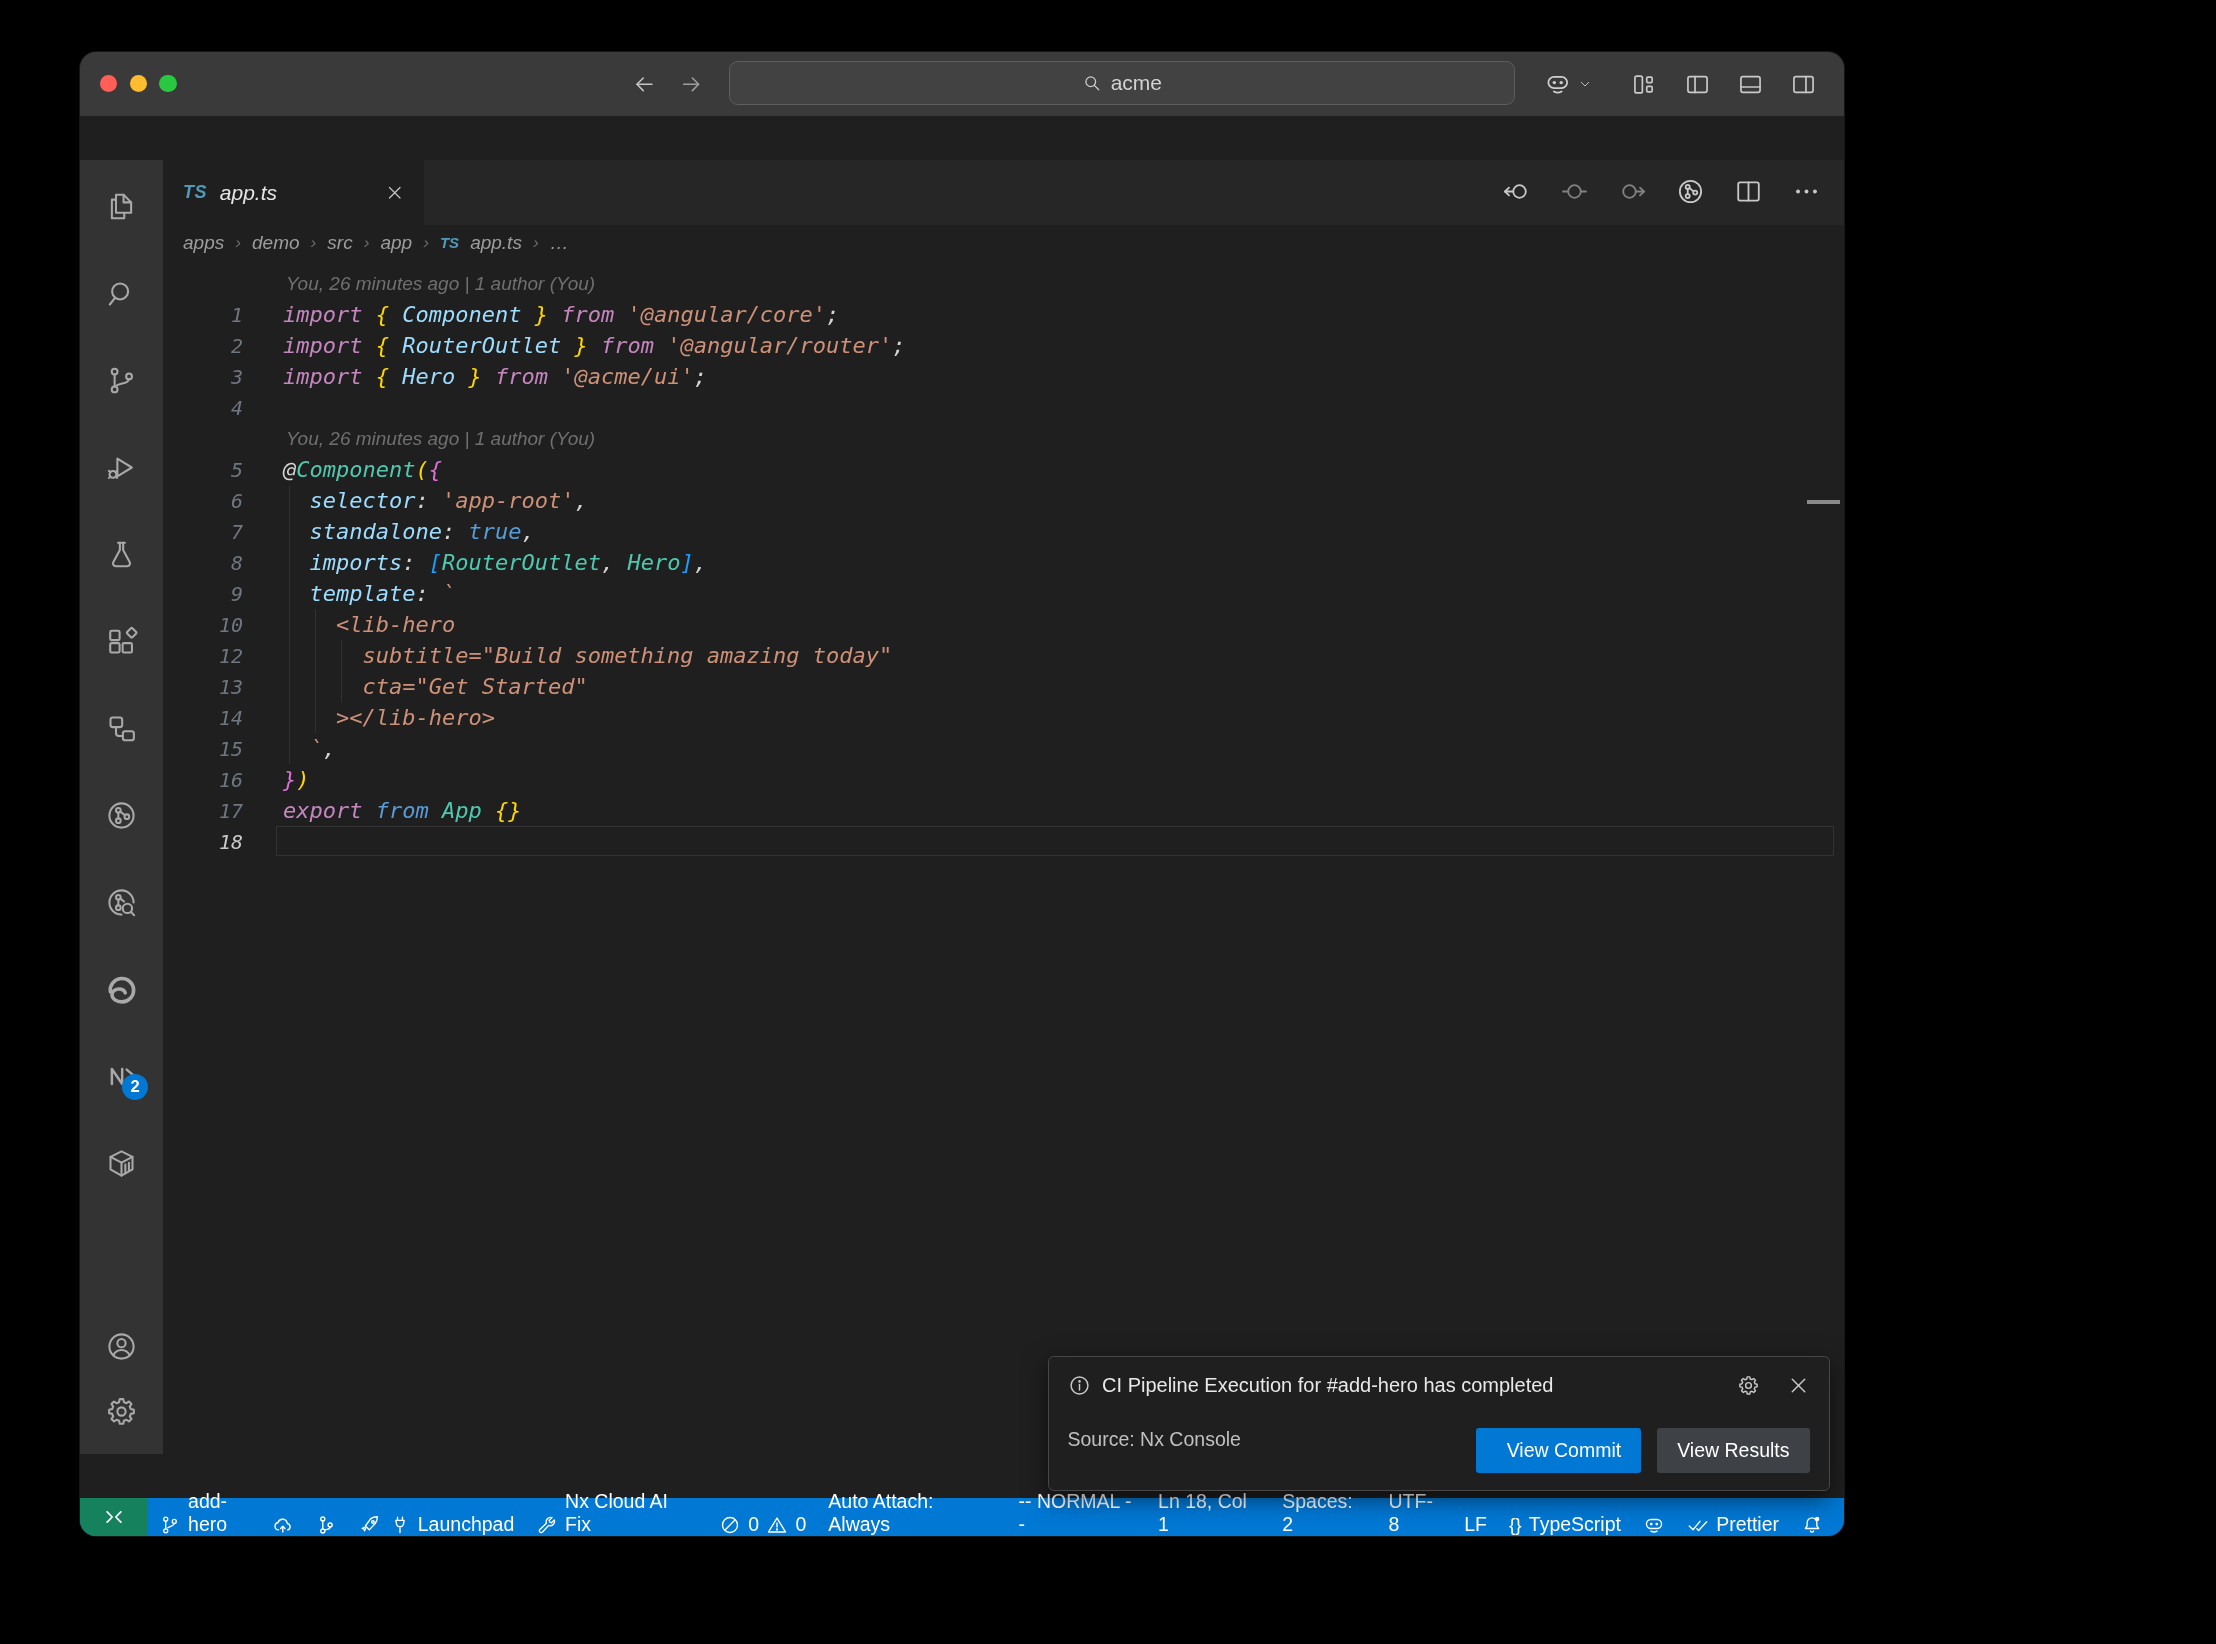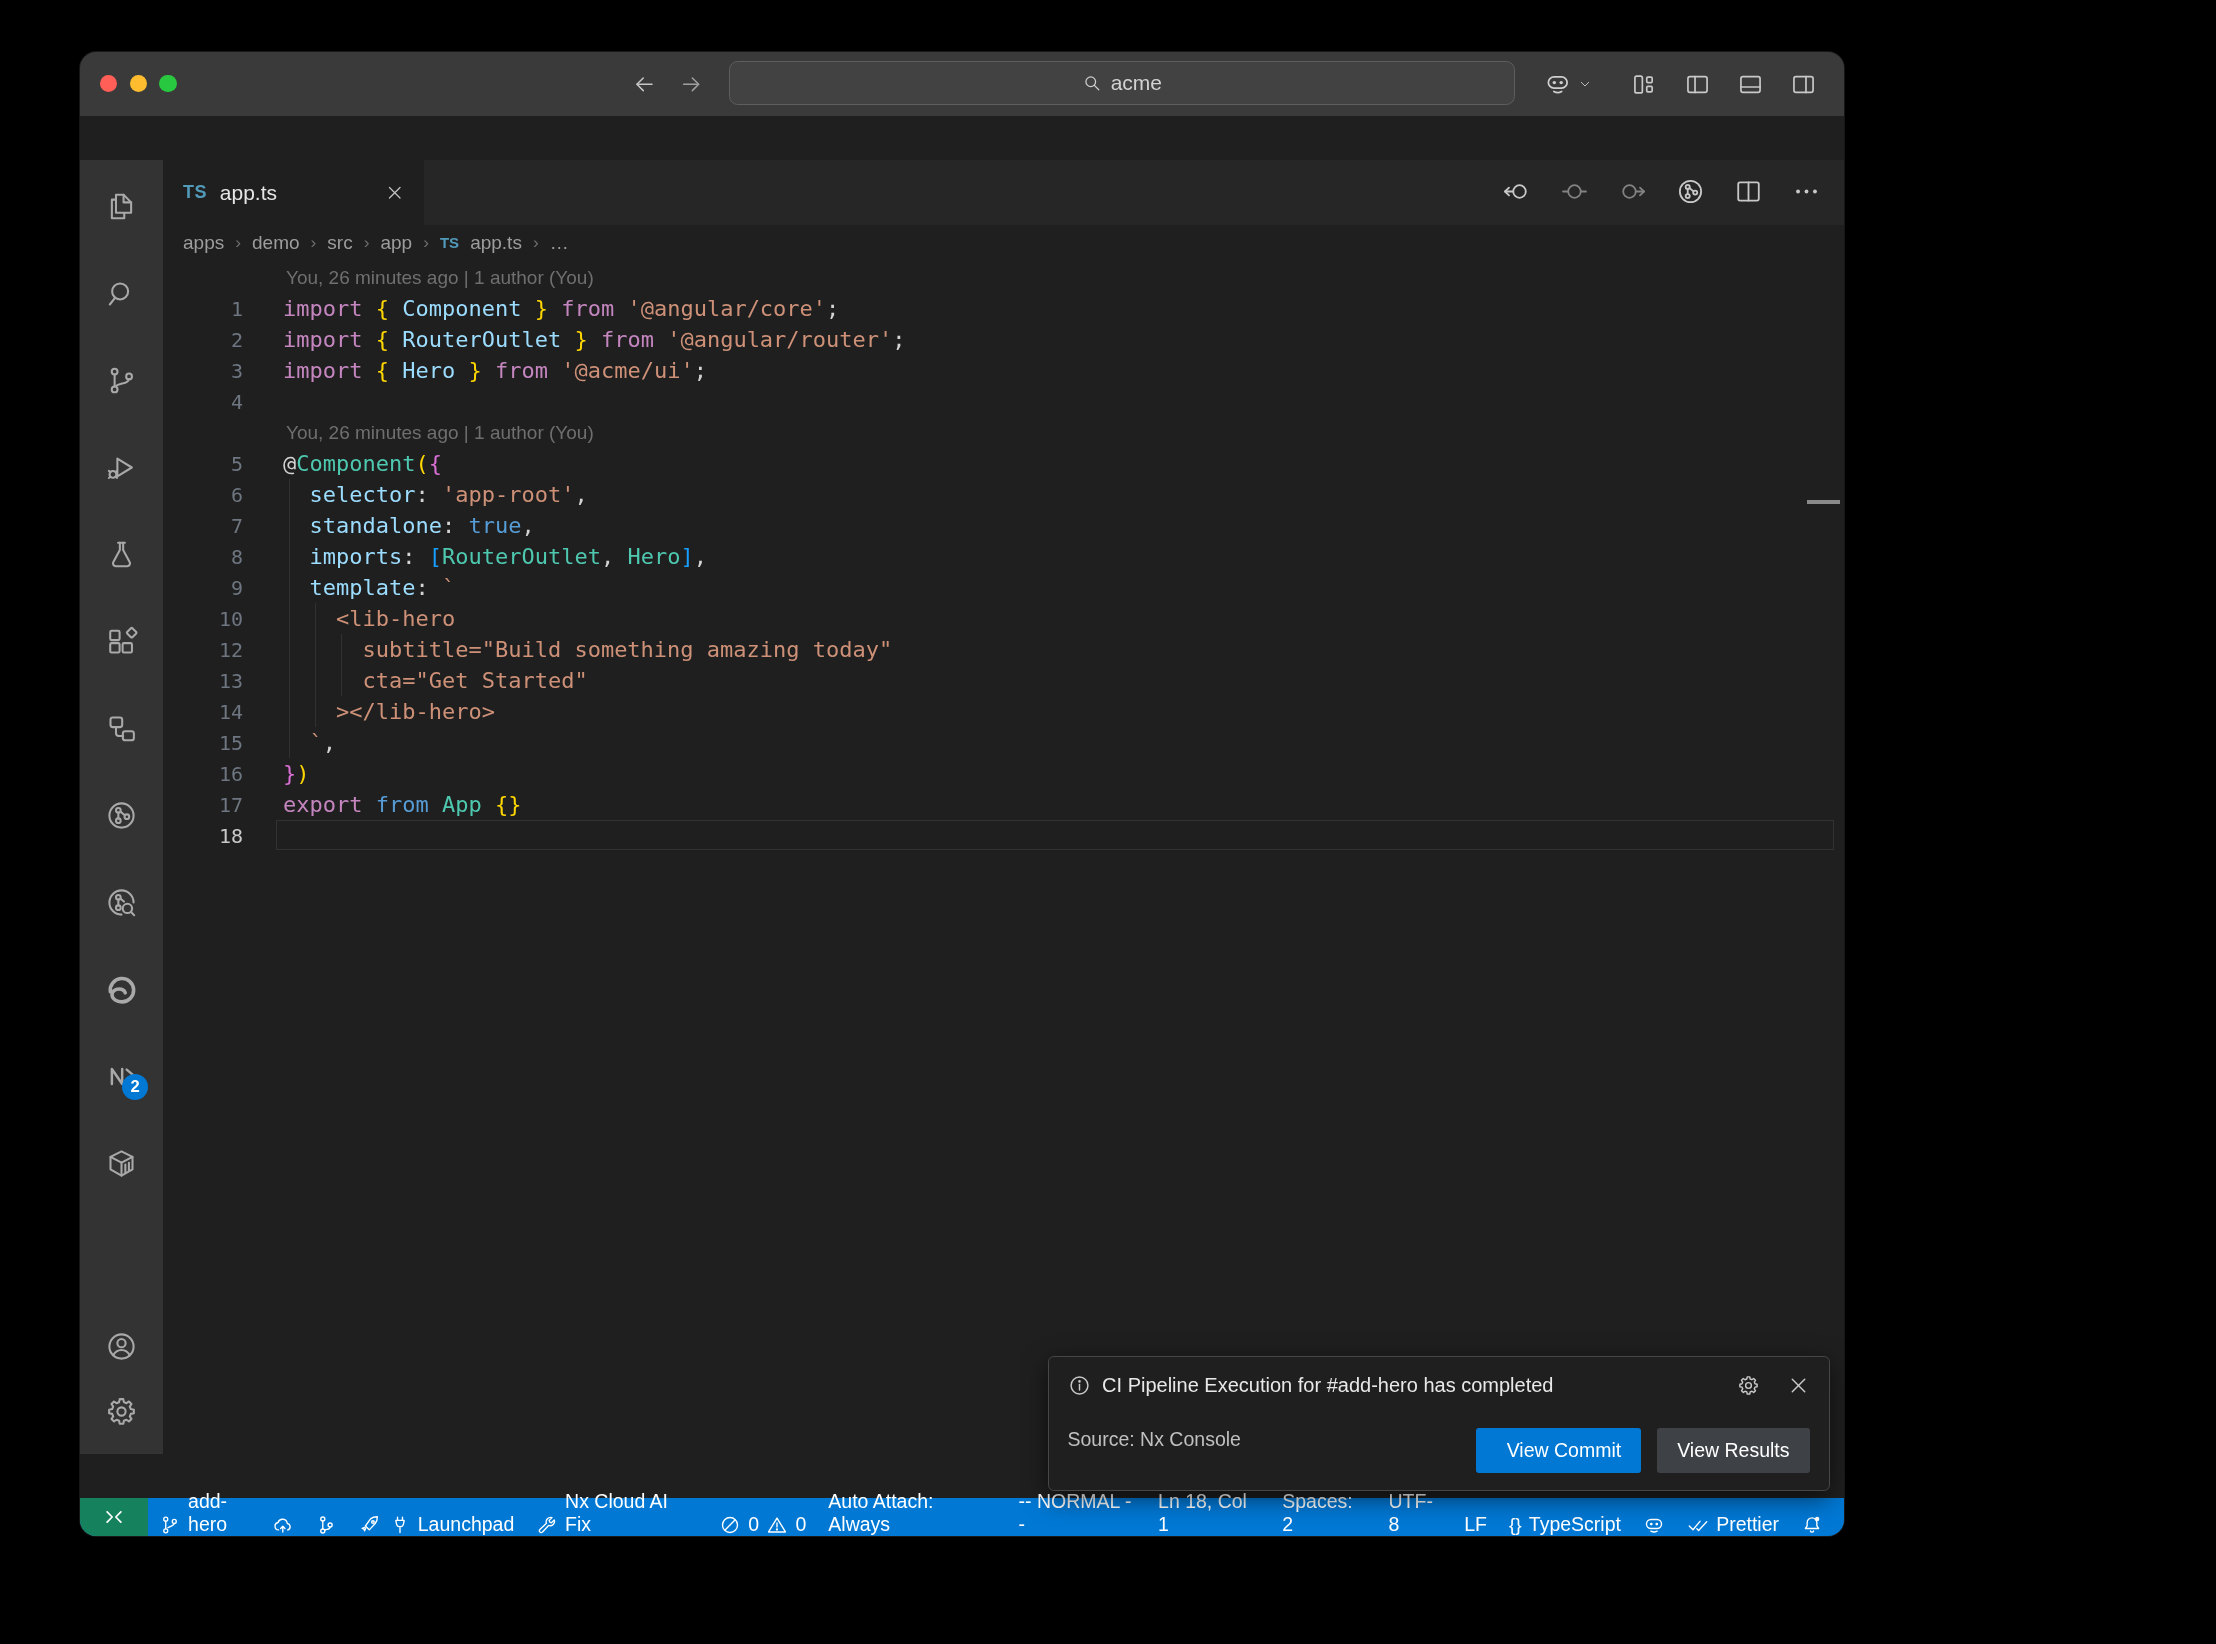--- a/index.html
+++ b/index.html
@@ -26,38 +26,38 @@
   
   .main{flex:1;display:flex;min-height:0;}
   .activitybar{width:83px;background:#333334;display:flex;flex-direction:column;align-items:center;
                padding-top:30px;flex:0 0 auto;}
   .ab-item{width:33px;height:33px;margin-bottom:54px;color:#a9a9a9;position:relative;flex:0 0 auto;}
   .ab-item .ic{width:33px;height:33px;}
   .ab-badge{position:absolute;right:-10px;bottom:-7.2px;width:26px;height:26px;border-radius:50%;
             color:#fff;font-size:16.6px;font-weight:bold;display:flex;align-items:center;justify-content:center;}
   .ab-bottom{margin-top:auto;display:flex;flex-direction:column;align-items:center;gap:32px;margin-bottom:26px;}
   .ab-bottom .ab-item{margin-bottom:0;}
-  .editor-col{flex:1;display:flex;flex-direction:column;min-width:0;background:#1f1f1f;}
+  .editor-col{flex:1;display:flex;flex-direction:column;min-width:0;background:#1f1f1f;font-style:italic;}
   
   .tabstrip{height:65px;background:#262627;display:flex;position:relative;flex:0 0 auto;}
   .tab{width:221px;background:#1f1f1f;display:flex;align-items:center;padding:0 20px;gap:13px;
        font-size:21px;color:#e6e6e6;}
   .ts-badge{color:#519aba;font-weight:bold;font-size:18px;letter-spacing:0.4px;}
   .tab-close{width:19.5px;height:19.5px;color:#c4c4c4;margin-left:auto;}
   .editor-actions{position:absolute;right:23px;top:0;height:65px;display:flex;align-items:center;gap:29px;}
   .editor-actions .ic{width:29px;height:29px;color:#c8c8c8;}
   .editor-actions .dim .ic{color:#828282;}
   
   .breadcrumbs{height:35px;display:flex;align-items:center;padding-left:20px;gap:11px;
                font-size:19px;color:#9d9d9d;flex:0 0 auto;}
   .bc-sep{color:#6f6f6f;font-size:17.4px;}
   .bc-ts{color:#519aba;font-weight:bold;font-size:15px;}
   
   .code-area{flex:1;position:relative;overflow:hidden;font-family:"DejaVu Sans Mono",monospace;font-size:22px;}
-  .rows{position:absolute;left:0;top:2px;right:0;}
+  .rows{position:absolute;left:0;top:8px;right:0;}
   .crow{height:31px;display:flex;align-items:center;position:relative;}
   .gut{width:80px;text-align:right;color:#6e7681;font-size:20px;flex:0 0 auto;
        font-family:"DejaVu Sans Mono",monospace;}
   .gut.cur{color:#c9c9c9;}
   .codeline{padding-left:40px;white-space:pre;}
   .blame{padding-left:43px;color:#6f6f6f;font-size:19px;font-family:"Liberation Sans",sans-serif;}
   .tk-kw{color:#C586C0}.tk-k2{color:#569CD6}.tk-ty{color:#4EC9B0}.tk-vr{color:#9CDCFE}
   .tk-st{color:#CE9178}.tk-b1{color:#FFD700}.tk-b2{color:#DA70D6}.tk-b3{color:#179FFF}.tk-fg{color:#D4D4D4}
   .guide{position:absolute;top:0;bottom:0;width:0.7px;background:#313131;}
   .curbox{position:absolute;left:113px;right:10px;top:0;height:28px;border:1.4px solid #323232;}

